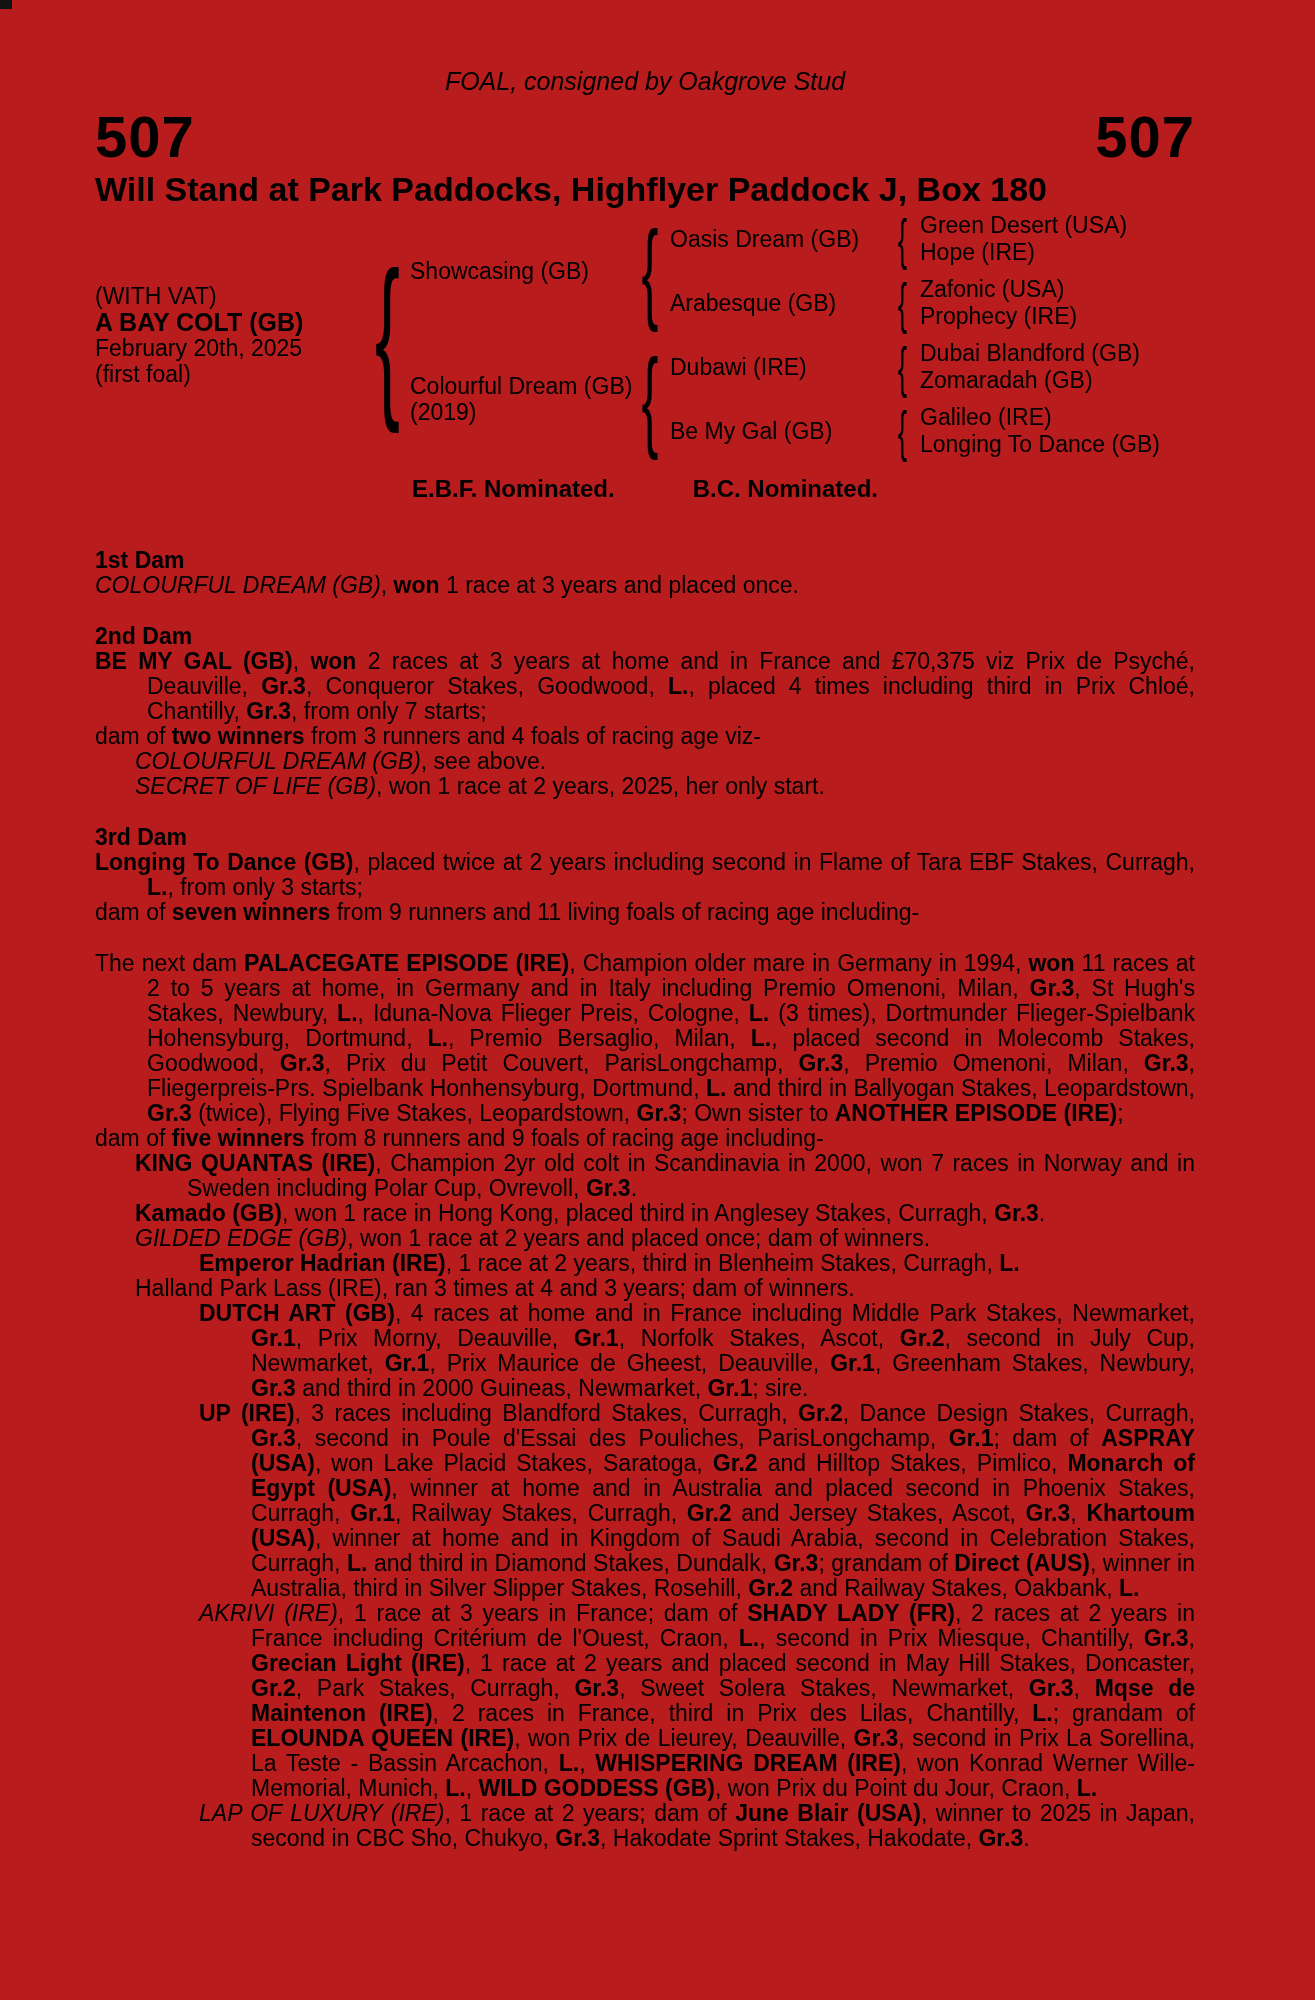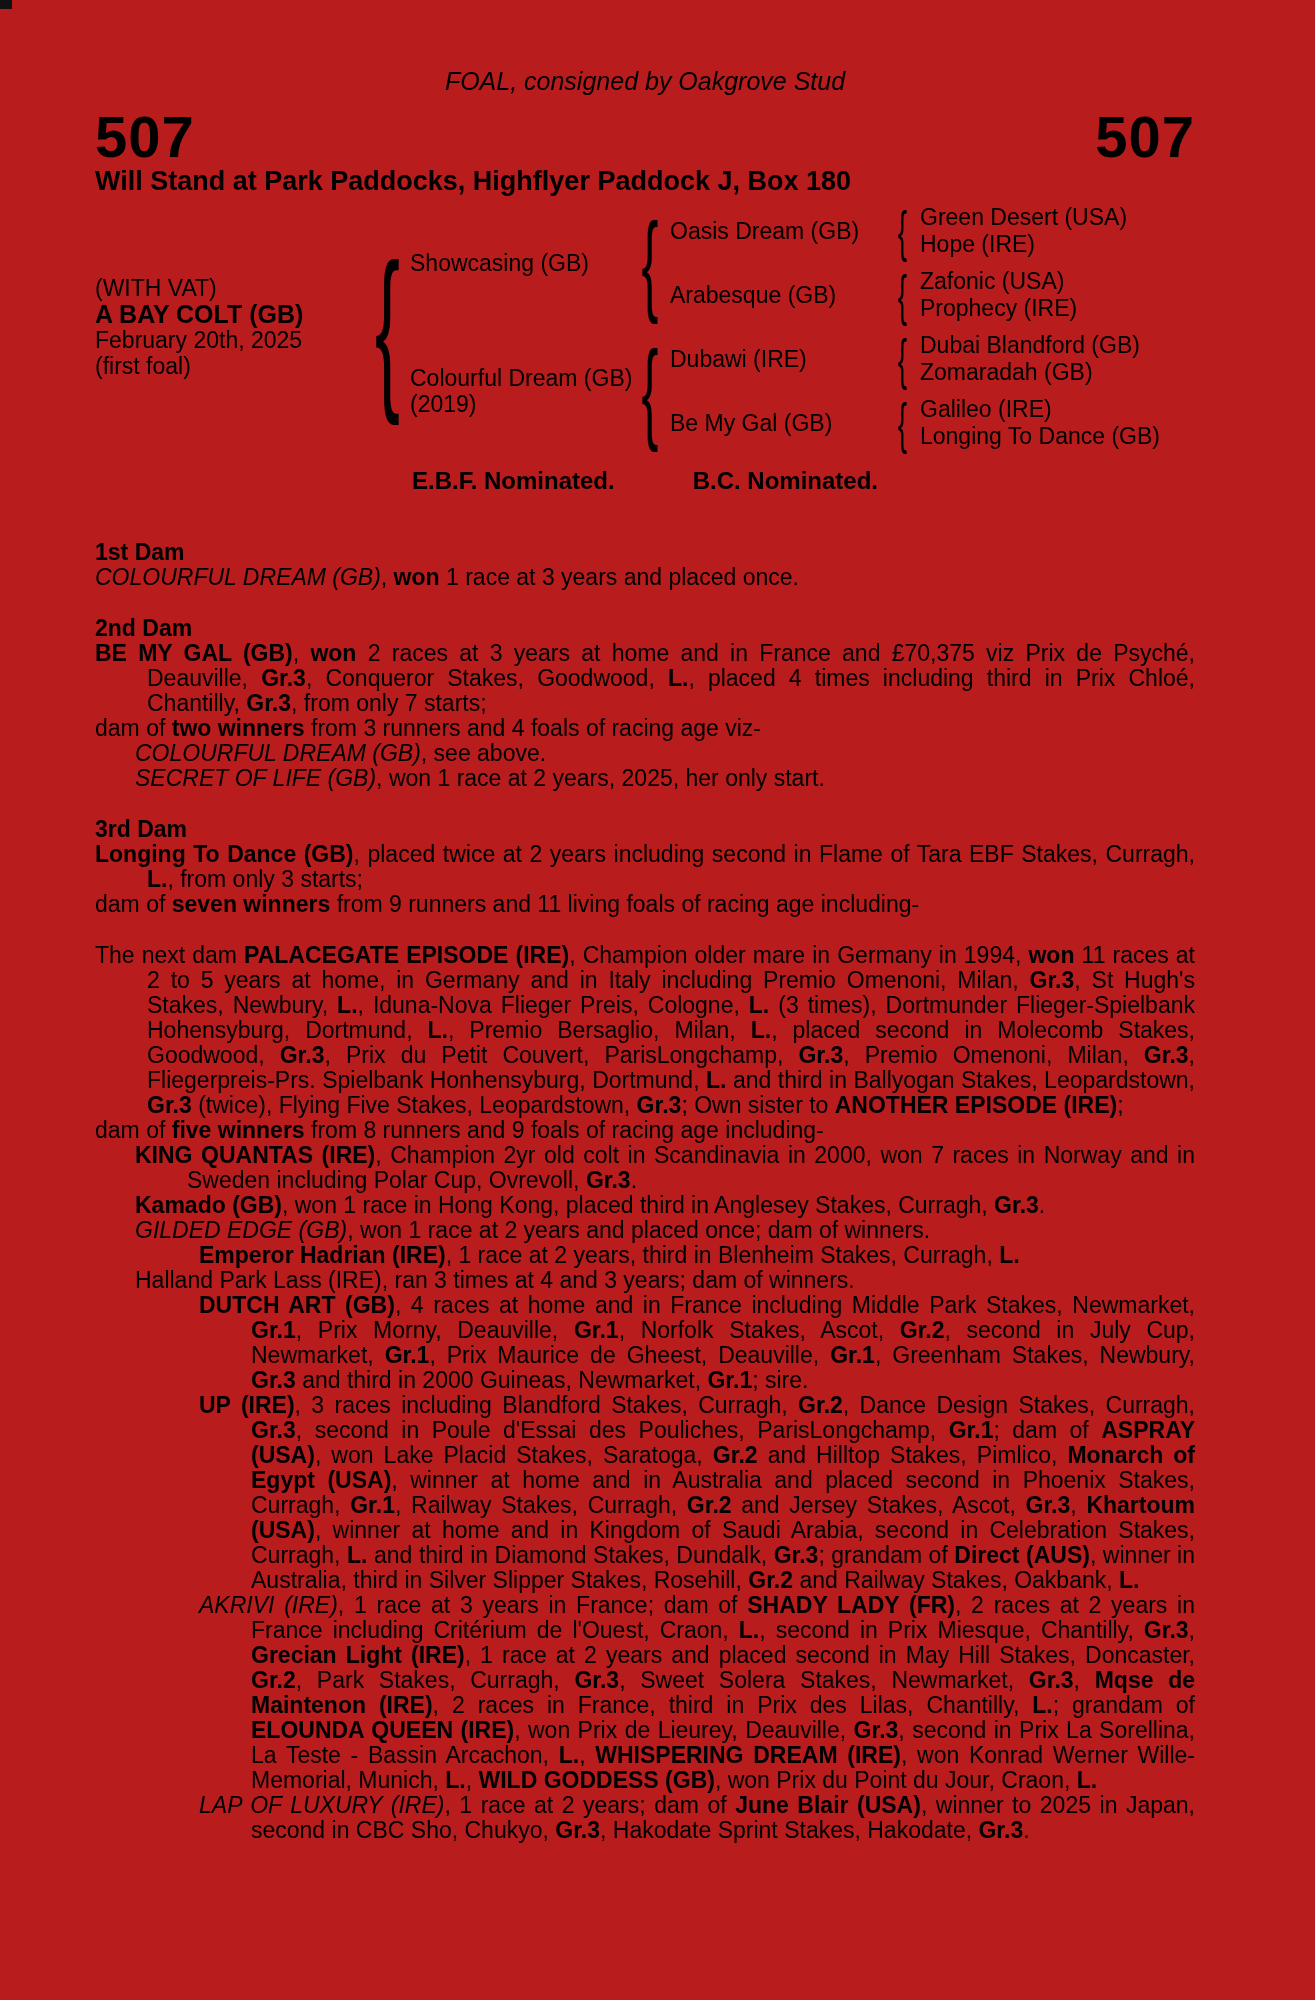--- a/index.html
+++ b/index.html
@@ -9,21 +9,21 @@
     background:#b91c1c;color:#000;
     font-family:"Liberation Sans","DejaVu Sans",sans-serif;
     overflow:hidden;
     box-sizing:border-box;
     padding:68px 120px 0 95px;
   }
   .corner-mark{position:absolute;top:0;left:0;width:12px;height:9px;background:#111;}
   .consigned{font-style:italic;font-size:25px;text-align:center;line-height:26px;}
   .lot-row{display:flex;justify-content:space-between;align-items:flex-start;margin-top:14px;line-height:1;}
   .lot{font-weight:bold;font-size:58px;letter-spacing:1px;}
-  .stand{font-weight:bold;font-size:27px;margin-top:0;line-height:30px;}
+  .stand{font-weight:bold;font-size:34px;margin-top:8px;line-height:30px;}
 
   
   .pedigree{display:flex;align-items:center;margin-top:8px;font-size:23px;}
   .ped-subject{width:270px;line-height:26px;}
   .ped-subject .bold{font-weight:bold;font-size:25px;}
   .brace{display:flex;align-items:center;justify-content:center;line-height:1;font-weight:400;overflow:visible;}
   .br1{width:45px;height:200px;font-size:178px;transform:scaleX(.42);}
   .br2{width:40px;height:116px;font-size:112px;transform:scaleX(.45);}
   .br3{width:35px;height:52px;font-size:56px;transform:scaleX(.5);}
   .ped-right{flex:1;display:flex;flex-direction:column;gap:10px;}

